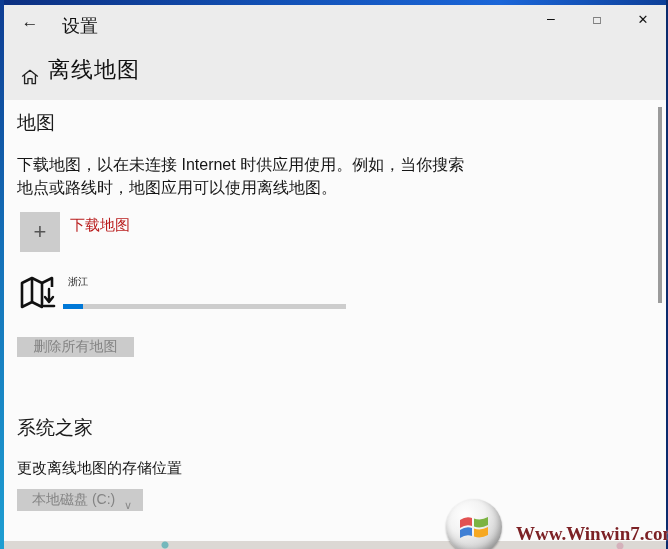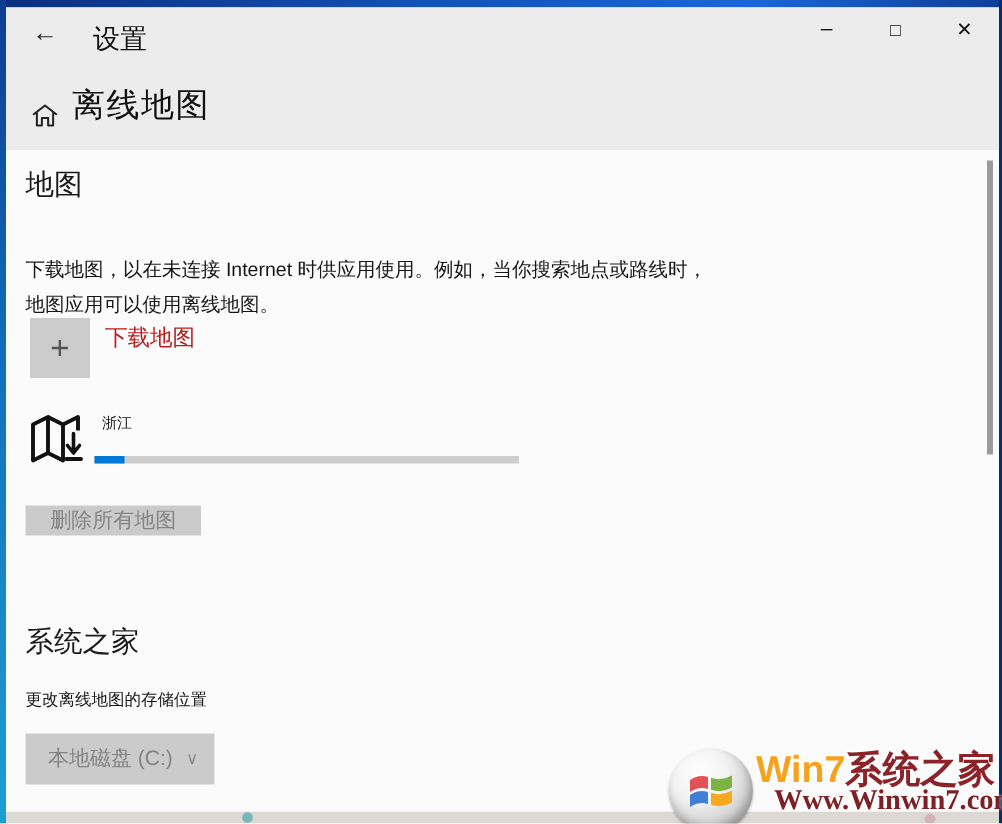--- a/index.html
+++ b/index.html
@@ -35,38 +35,38 @@
 
   
   .home-icon { position:absolute; left:16px; top:62px; width:20px; height:20px; }
   .page-title { position:absolute; left:44px; top:50px; font-size:22px; font-weight:500; color:#111; letter-spacing:1px; }
 
   
   .sec-head { position:absolute; font-size:19px; color:#1b1b1b; }
   .sec-head.maps    { left:13px; top:105px; }
   .sec-head.storage { left:13px; top:410px; }
 
-  .maps-desc { position:absolute; left:13px; top:148px; width:462px; font-size:13px; line-height:23px; color:#161616;margin-top:15px; }
+  .maps-desc { position:absolute; left:13px; top:148px; width:462px; font-size:16px; line-height:23px; color:#161616; }
 
   .add-btn { position:absolute; left:16px; top:207px; width:40px; height:40px; background:#cccccc;
              border:none; font-size:22px; font-weight:300; color:#555; line-height:38px; text-align:center; cursor:pointer; }
   .add-label { position:absolute; left:66px; top:211px; font-size:15px; color:#b91c1c; }
 
   .map-dl-icon { position:absolute; left:12px; top:266px; width:44px; height:44px; }
   .region-name { position:absolute; left:64px; top:270px; font-size:10px; color:#161616; }
 
   .progress { position:absolute; left:59px; top:299px; width:283px; height:5px; background:#cdcdcd; }
   .progress .fill { height:100%; background:#0078d7; }
 
   .btn-disabled { background:#cbcbcb; border:none; color:#848484; font-size:14px;
                   font-family:"Liberation Sans","DejaVu Sans",sans-serif; }
   .delete-btn { position:absolute; left:13px; top:332px; width:117px; height:20px; }
 
-  .storage-desc { position:absolute; left:13px; top:454px; font-size:11px; color:#161616;text-align:center; }
-  .drive-select { position:absolute; left:13px; top:484px; width:126px; height:34px; text-align:left;
+  .storage-desc { position:absolute; left:13px; top:454px; font-size:15px; color:#161616;text-align:center; }
+  .drive-select { position:absolute; left:13px; top:484px; width:126px; height:22px; text-align:left;
                   padding-left:15px; position:absolute; }
   .drive-select .chev { position:absolute; right:11px; top:10px; font-size:11px; color:#8a8a8a; }
 
   
   .scroll-thumb { position:absolute; right:4px; top:102px; width:4px; height:196px; background:#9b9b9b; }
 
   
   .watermark { position:absolute; right:6px; bottom:2px; width:216px; height:52px; z-index:50; }
   .wm-ball { position:absolute; left:0; bottom:-8px; width:56px; height:56px; border-radius:50%;
              background:radial-gradient(circle at 35% 28%, #ffffff 0%, #f2f2f2 35%, #c9c9c9 75%, #aaaaaa 100%);
@@ -150,19 +150,16 @@
 
   <div class="watermark">
     <div class="wm-ball">
       <svg class="wm-flag" viewBox="0 0 32 28">
         <path d="M2 7 Q8 3 14 5 L14 13 Q8 11 2 15 Z" fill="#e25252"></path>
         <path d="M16 5.5 Q23 8 30 4 L30 12 Q23 16 16 13.5 Z" fill="#7cb342"></path>
         <path d="M2 17 Q8 13 14 15 L14 23 Q8 21 2 25 Z" fill="#3f7fd4"></path>
         <path d="M16 15.5 Q23 18 30 14 L30 22 Q23 26 16 23.5 Z" fill="#f6a821"></path>
       </svg>
     </div>
-    <div class="wm-line1">
-      <span class="wm-win7">Win7</span><span class="wm-cn">系统之家</span>
-    </div>
     <div class="wm-line2">Www.Winwin7.com</div>
   </div>
 
 </div>
 
 </body></html>

